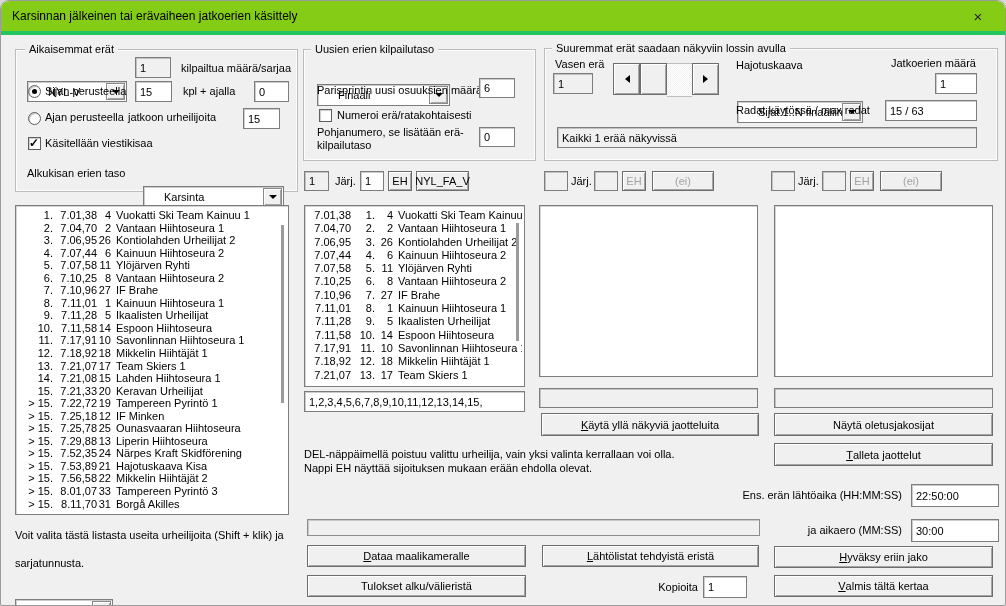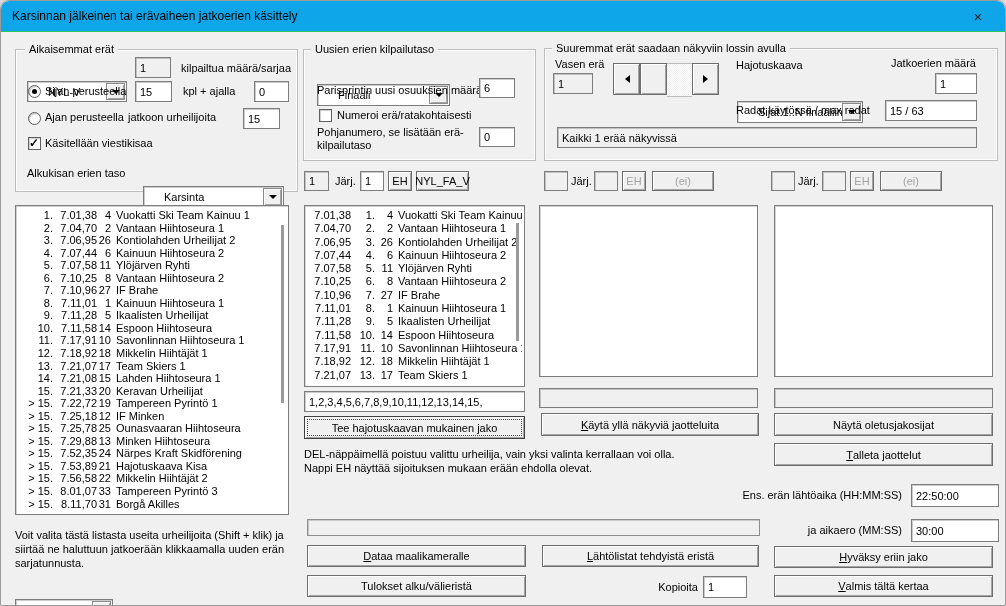--- a/index.html
+++ b/index.html
@@ -1,20 +1,20 @@
 <!DOCTYPE html>
 <html><head>
 <meta charset="utf-8">
 <style>
   html,body{margin:0;padding:0;background:#d8d8d8;}
   #win{position:relative;width:1006px;height:606px;box-sizing:border-box;
        background:#f0f0f0;border:1px solid #9b9b9b;border-radius:9px 9px 2px 2px;
        overflow:hidden;font-family:"Liberation Sans",sans-serif;color:#000;font-size:11px;}
-  #titlebar{position:absolute;left:0;top:0;right:0;height:30px;background:#0ea5e9;
-       border-bottom:1px solid #22c55e;border-radius:8px 8px 0 0;}
+  #titlebar{position:absolute;left:0;top:0;right:0;height:30px;background:#84cc16;
+       border-bottom:4px solid #22c55e;border-radius:8px 8px 0 0;}
   .title{position:absolute;left:11px;top:8px;font-size:12px;white-space:nowrap;}
   .closebtn{position:absolute;right:6px;top:2px;width:42px;height:26px;display:flex;
        align-items:center;justify-content:center;font-size:15px;color:#222;}
   .lbl{position:absolute;white-space:nowrap;line-height:13px;}
   .r{text-align:right;}
   .group{position:absolute;border:1px solid #bcbcbc;box-shadow:inset 1px 1px 0 #fdfdfd,inset -1px -1px 0 #fdfdfd;}
   .legend{position:absolute;background:#f0f0f0;padding:0 4px;white-space:nowrap;line-height:12px;}
   .field{position:absolute;box-sizing:border-box;background:#fff;border:1px solid #7d7d7d;
        box-shadow:inset 1px 1px 0 rgba(110,110,110,.35);display:flex;align-items:center;
        padding:0 4px;white-space:nowrap;overflow:hidden;}
@@ -297,21 +297,21 @@
         <span class="c-pos">&gt; 15.</span>
         <span class="c-time">7.25,78</span>
         <span class="c-bib">25</span>
         <span class="c-name">Ounasvaaran Hiihtoseura</span>
       </div>
 
       <div class="lrow">
         <span class="c-pos">&gt; 15.</span>
         <span class="c-time">7.29,88</span>
         <span class="c-bib">13</span>
-        <span class="c-name">Minken Hiihtoseura</span>
+        <span class="c-name">Liperin Hiihtoseura</span>
       </div>
 
       <div class="lrow">
         <span class="c-pos">&gt; 15.</span>
         <span class="c-time">7.52,35</span>
         <span class="c-bib">24</span>
         <span class="c-name">Närpes Kraft Skidförening</span>
       </div>
 
       <div class="lrow">
@@ -438,37 +438,35 @@
       </div>
     </div>
   <div class="vthumb" style="left:515px;top:222px;height:118px"></div>
 
   <div class="list" style="left:538px;top:204px;width:219px;height:172px"></div>
   <div class="list" style="left:773px;top:204px;width:219px;height:172px"></div>
   <div class="field dis" style="left:538px;top:387px;width:219px;height:20px"></div>
   <div class="field dis" style="left:773px;top:387px;width:219px;height:20px"></div>
 
   <div class="field" style="left:303px;top:390px;width:221px;height:21px">1,2,3,4,5,6,7,8,9,10,11,12,13,14,15,</div>
-  <div class="btn focused" style="left:303px;top:415px;width:221px;height:23px">Tee hajotuskaavan mukainen jako</div>
   <div class="btn" style="left:540px;top:412px;width:218px;height:23px"><u>K</u>äytä yllä näkyviä jaotteluita</div>
   <div class="btn" style="left:773px;top:412px;width:219px;height:23px">Näytä oletusjakosijat</div>
   <div class="btn" style="left:773px;top:442px;width:219px;height:23px"><u>T</u>alleta jaottelut</div>
 
   <div class="lbl" style="left:303px;top:447px">DEL-näppäimellä poistuu valittu urheilija, vain yksi valinta kerrallaan voi olla.</div>
   <div class="lbl r" style="left:640px;top:488px;width:261px">Ens. erän lähtöaika (HH:MM:SS)</div>
 
   <div class="lbl" style="left:303px;top:461px">Nappi EH näyttää sijoituksen mukaan erään ehdolla olevat.</div>
   <div class="field" style="left:910px;top:483px;width:88px;height:23px">22:50:00</div>
   <div class="lbl r" style="left:640px;top:523px;width:261px">ja aikaero (MM:SS)</div>
   <div class="field" style="left:910px;top:518px;width:88px;height:23px">30:00</div>
 
   <div class="bar" style="left:306px;top:518px;width:453px;height:17px"></div>
 
   <div class="lbl" style="left:14px;top:528px">Voit valita tästä listasta useita urheilijoita (Shift + klik) ja</div>
-  <div class="lbl" style="left:14px;top:542px">siirtää ne haluttuun jatkoerään klikkaamalla uuden erän</div>
   <div class="lbl" style="left:14px;top:556px">sarjatunnusta.</div>
   <div class="dd" style="left:14px;top:574px;width:98px;height:22px">
     <span>NYL-V</span>
     <span class="ddbtn">
         <span class="ddarr"></span>
       </span>
   </div>
 
   <div class="btn" style="left:306px;top:544px;width:219px;height:22px"><u>D</u>ataa maalikameralle</div>
   <div class="btn" style="left:541px;top:544px;width:217px;height:22px"><u>L</u>ähtölistat tehdyistä eristä</div>

